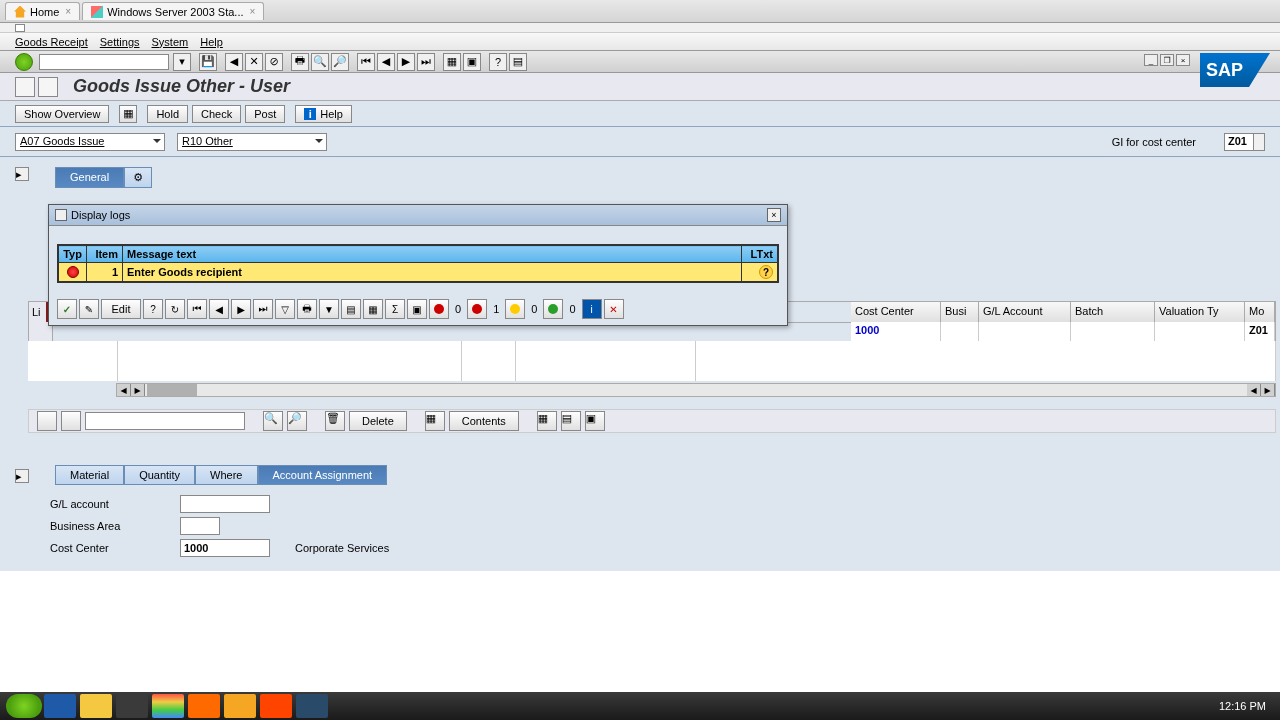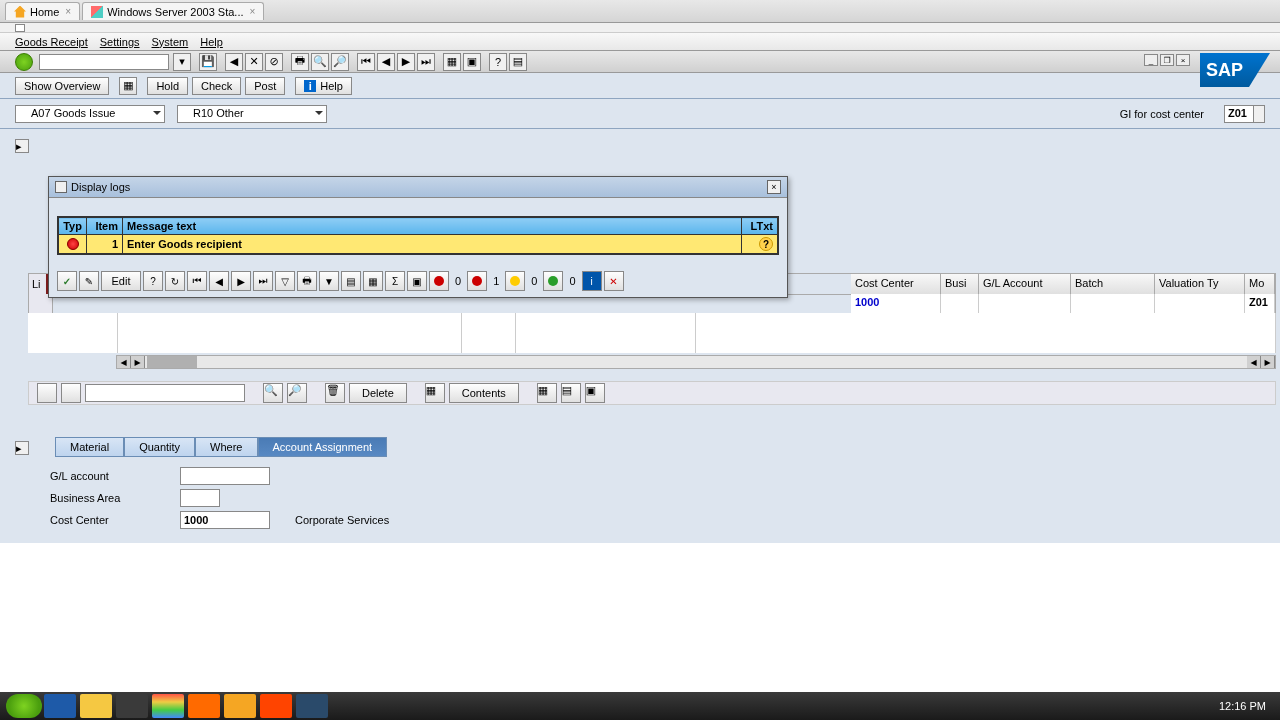--- a/index.html
+++ b/index.html
@@ -26,23 +26,23 @@
 .title-bar { background: #e8e8f0; height: 28px; display: flex; align-items: center; padding: 0 15px; border-bottom: 1px solid #aaa; }
 .title-bar .tb-icon { width: 20px; height: 20px; border: 1px solid #888; margin-right: 3px; background: #f5f5f5; }
 .title-bar h1 { font-size: 18px; font-weight: bold; color: #333; margin-left: 12px; font-style: italic; }
 
 .action-bar { background: #dde5ef; height: 26px; display: flex; align-items: center; padding: 0 15px; border-bottom: 1px solid #8ea5c0; }
 .action-btn { background: linear-gradient(#fefefe, #e0e0e0); border: 1px solid #888; padding: 2px 8px; margin-right: 4px; cursor: pointer; height: 18px; display: flex; align-items: center; }
 .action-btn.icon-only { width: 18px; padding: 0; justify-content: center; }
 .action-bar .sep { width: 6px; }
 
 .selector-row { background: #dde5ef; height: 30px; display: flex; align-items: center; padding: 0 15px; border-bottom: 1px solid #8ea5c0; }
-.combo { background: #fff; border: 1px solid #888; height: 18px; padding: 1px 18px 1px 15px; margin-right: 12px; position: relative; }
+.combo { background: #fff; border: 1px solid #888; height: 18px; padding: 1px 18px 1px 4px; margin-right: 12px; position: relative; text-decoration: underline; }
 .combo::after { content: ''; position: absolute; right: 3px; top: 5px; border: 4px solid transparent; border-top-color: #333; }
-.selector-row .label-right { margin-left: auto; margin-right: 20px; padding-left: 19px; }
+.selector-row .label-right { margin-left: auto; margin-right: 28px; padding-left: 19px; }
 .selector-row .zfield { background: #fff; border: 1px solid #888; width: 30px; height: 18px; padding: 1px 3px; font-weight: bold; }
 .selector-row .search-btn { width: 12px; height: 18px; border: 1px solid #888; background: #f0f0f0; margin-left: -1px; }
 
 .content-area { background: #dde5ef; padding: 10px 15px; position: relative; height: 300px; }
 .side-handle { position: absolute; left: 15px; top: 10px; width: 14px; height: 14px; border: 1px solid #888; background: #f0f0f0; }
 .tab-strip { display: flex; margin-left: 40px; }
 .ts-tab { padding: 3px 14px; border: 1px solid #6a8db5; background: linear-gradient(#d8e5f5, #bed4ee); cursor: pointer; }
 .ts-tab.active { background: linear-gradient(#4a7bb5, #5889c3); color: #fff; }
 .ts-tab.config { padding: 3px 8px; }
 
@@ -162,20 +162,25 @@
     <span class="tb-btn">▶</span>
     <span class="tb-btn">⏭</span>
     <span class="tb-sep"></span>
     <span class="tb-btn">▦</span>
     <span class="tb-btn">▣</span>
     <span class="tb-sep"></span>
     <span class="tb-btn">?</span>
     <span class="tb-btn">▤</span>
   </div>
 
+  <div class="title-bar">
+    <span class="tb-icon"></span>
+    <span class="tb-icon"></span>
+    <h1>Goods Issue Other - User</h1>
+  </div>
 
   <div class="action-bar">
     <div class="action-btn">
         <span>Show Overview</span>
       </div>
     <div class="sep"></div>
     <div class="action-btn icon-only">▦</div>
     <div class="sep"></div>
     <div class="action-btn">
         <span>Hold</span>
@@ -196,20 +201,24 @@
   <div class="selector-row">
     <div class="combo" style="width:150px;"><span>A07 Goods Issue</span></div>
     <div class="combo" style="width:150px;"><span>R10 Other</span></div>
     <span class="label-right">GI for cost center</span>
     <span class="zfield">Z01</span>
     <span class="search-btn"></span>
   </div>
 
   <div class="content-area">
     <div class="side-handle">▸</div>
+    <div class="tab-strip">
+      <div class="ts-tab active"><span>General</span></div>
+      <div class="ts-tab config">⚙</div>
+    </div>
 
     <div class="grid-strip">
       <div class="label-box">Li</div>
       <div style="flex:1"></div>
       <div class="gh" style="width:90px;">Cost Center</div>
       <div class="gh" style="width:38px;">Busi</div>
       <div class="gh" style="width:92px;">G/L Account</div>
       <div class="gh" style="width:84px;">Batch</div>
       <div class="gh" style="width:90px;">Valuation Ty</div>
       <div class="gh" style="width:30px;">Mo</div>

